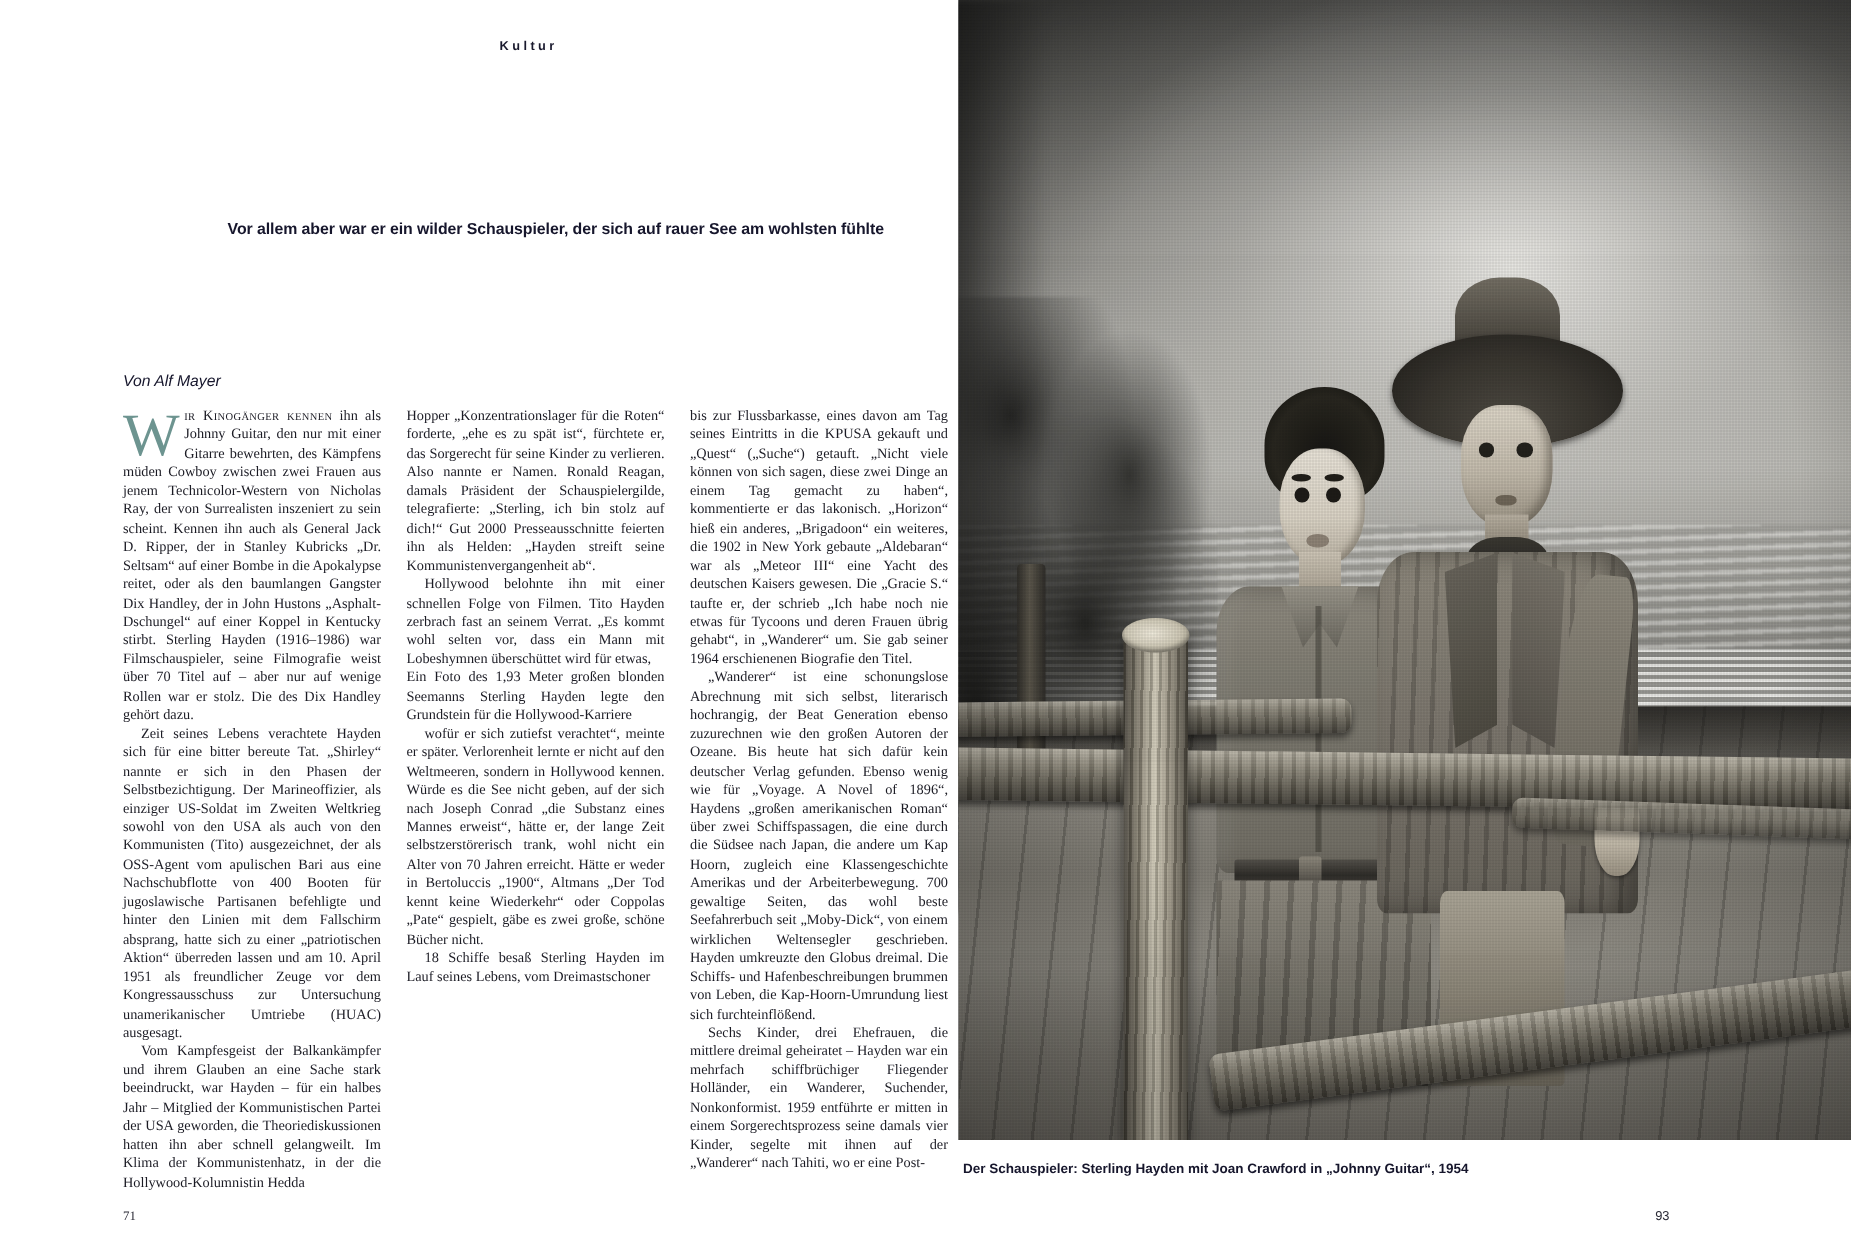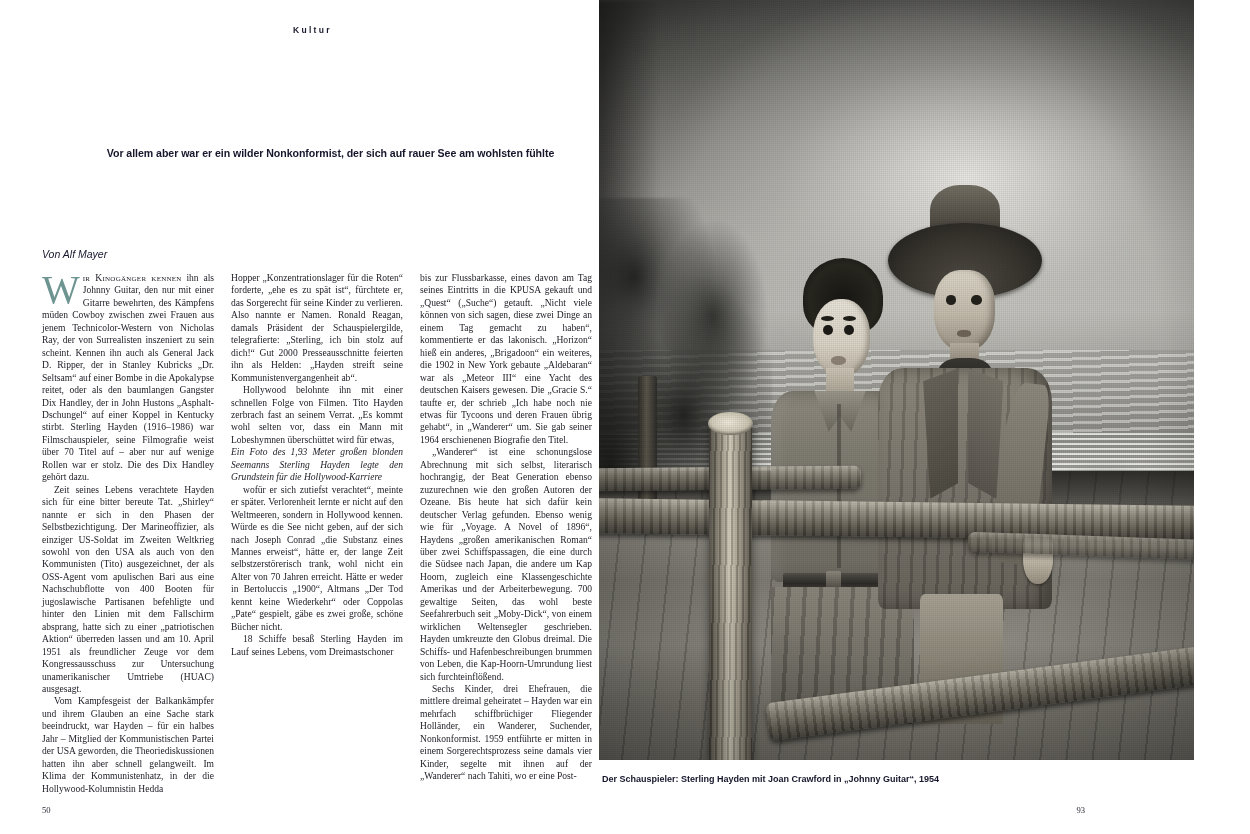--- a/index.html
+++ b/index.html
@@ -6,21 +6,21 @@
   html, body { margin:0; padding:0; }
   body {
     width:1250px; height:834px;
     background:#ffffff;
     font-family:"Liberation Serif", serif;
     overflow:hidden;
   }
   .spread { position:relative; width:1250px; height:834px; display:flex; }
 
   
-  .page-left { position:relative; width:599px; height:834px; background:#fff; }
+  .page-left { position:relative; width:599px; height:834px; background:#fff;margin-left:40px; }
 
   .rubric {
     position:absolute; left:293px; top:25px;
     font-family:"Liberation Sans", sans-serif;
     font-size:8.5px; font-weight:700; letter-spacing:2.3px;
     color:#1a1a2e;
   }
 
   .headline {
     position:absolute; left:0; right:0; top:104px;
@@ -74,21 +74,20 @@
     line-height:33px;
     padding:1px 3px 0 0;
     color:#6d9490;
     font-weight:400;
   }
   .smallcaps { font-variant:small-caps; letter-spacing:0.25px; }
 
   .pullquote {
     margin:11px 0 12px 0;
     font-family:"Liberation Serif", serif;
-    font-style:italic;
     font-size:15.2px;
     line-height:22.3px;
     text-align:center;
     color:#7e9ba8;
     text-indent:0 !important;
   }
 
   .folio-left {
     position:absolute; left:42px; top:805px;
     font-family:"Liberation Serif", serif;
@@ -338,37 +337,37 @@
     background:radial-gradient(ellipse 88% 88% at 52% 45%, rgba(0,0,0,0) 48%, rgba(0,0,0,0.28) 82%, rgba(0,0,0,0.5) 100%);
   }
 
   .caption {
     position:absolute; left:3px; top:773px; width:580px;
     font-family:"Liberation Sans", sans-serif;
     font-size:9px; font-weight:700; line-height:13px;
     color:#16162c;
   }
   .folio-right {
-    position:absolute; right:46px; top:805px;
-    font-family:Liberation Serif, serif;
+    position:absolute; right:58px; top:805px;
+    font-family:Liberation Sans, sans-serif;
     font-size:8.6px; color:#2a2a36;
   }
 </style>
 </head>
 <body>
 
 <div class="spread">
 
   <div class="page-left">
 
     <div class="rubric">Kultur</div>
 
 
     <div class="standfirst">
-      <div>Vor allem aber war er ein wilder Nonkonformist, der sich auf rauer See am wohlsten fühlte</div>
+      <div>Vor allem aber war er ein wilder Schauspieler, der sich auf rauer See am wohlsten fühlte</div>
     </div>
 
     <div class="byline">Von Alf Mayer</div>
 
     <div class="cols">
 
       <div class="col">
         <p><span class="dropcap">W</span><span class="smallcaps">ir Kinogänger kennen</span><span> ihn als Johnny Guitar, den nur mit einer Gitarre bewehrten, des Kämpfens müden Cowboy zwischen zwei Frauen aus jenem Technicolor-Western von Nicholas Ray, der von Surrealisten inszeniert zu sein scheint. Kennen ihn auch als General Jack D. Ripper, der in Stanley Kubricks „Dr. Seltsam“ auf einer Bombe in die Apokalypse reitet, oder als den baumlangen Gangster Dix Handley, der in John Hustons „Asphalt-Dschungel“ auf einer Koppel in Kentucky stirbt. Sterling Hayden (1916–1986) war Filmschauspieler, seine Filmografie weist über 70 Titel auf – aber nur auf wenige Rollen war er stolz. Die des Dix Handley gehört dazu.</span></p>
         <p>Zeit seines Lebens verachtete Hayden sich für eine bitter bereute Tat. „Shirley“ nannte er sich in den Phasen der Selbstbezichtigung. Der Marineoffizier, als einziger US-Soldat im Zweiten Weltkrieg sowohl von den USA als auch von den Kommunisten (Tito) ausgezeichnet, der als OSS-Agent vom apulischen Bari aus eine Nachschubflotte von 400 Booten für jugoslawische Partisanen befehligte und hinter den Linien mit dem Fallschirm absprang, hatte sich zu einer „patriotischen Aktion“ überreden lassen und am 10. April 1951 als freundlicher Zeuge vor dem Kongressausschuss zur Untersuchung unamerikanischer Umtriebe (HUAC) ausgesagt.</p>
         <p>Vom Kampfesgeist der Balkankämpfer und ihrem Glauben an eine Sache stark beeindruckt, war Hayden – für ein halbes Jahr – Mitglied der Kommunistischen Partei der USA geworden, die Theoriediskussionen hatten ihn aber schnell gelangweilt. Im Klima der Kommunistenhatz, in der die Hollywood-Kolumnistin Hedda</p>
@@ -383,21 +382,21 @@
       </div>
 
       <div class="col">
         <p>bis zur Flussbarkasse, eines davon am Tag seines Eintritts in die KPUSA gekauft und „Quest“ („Suche“) getauft. „Nicht viele können von sich sagen, diese zwei Dinge an einem Tag gemacht zu haben“, kommentierte er das lakonisch. „Horizon“ hieß ein anderes, „Brigadoon“ ein weiteres, die 1902 in New York gebaute „Aldebaran“ war als „Meteor III“ eine Yacht des deutschen Kaisers gewesen. Die „Gracie S.“ taufte er, der schrieb „Ich habe noch nie etwas für Tycoons und deren Frauen übrig gehabt“, in „Wanderer“ um. Sie gab seiner 1964 erschienenen Biografie den Titel.</p>
         <p>„Wanderer“ ist eine schonungslose Abrechnung mit sich selbst, literarisch hochrangig, der Beat Generation ebenso zuzurechnen wie den großen Autoren der Ozeane. Bis heute hat sich dafür kein deutscher Verlag gefunden. Ebenso wenig wie für „Voyage. A Novel of 1896“, Haydens „großen amerikanischen Roman“ über zwei Schiffspassagen, die eine durch die Südsee nach Japan, die andere um Kap Hoorn, zugleich eine Klassengeschichte Amerikas und der Arbeiterbewegung. 700 gewaltige Seiten, das wohl beste Seefahrerbuch seit „Moby-Dick“, von einem wirklichen Weltensegler geschrieben. Hayden umkreuzte den Globus dreimal. Die Schiffs- und Hafenbeschreibungen brummen von Leben, die Kap-Hoorn-Umrundung liest sich furchteinflößend.</p>
         <p>Sechs Kinder, drei Ehefrauen, die mittlere dreimal geheiratet – Hayden war ein mehrfach schiffbrüchiger Fliegender Holländer, ein Wanderer, Suchender, Nonkonformist. 1959 entführte er mitten in einem Sorgerechtsprozess seine damals vier Kinder, segelte mit ihnen auf der „Wanderer“ nach Tahiti, wo er eine Post-</p>
       </div>
 
     </div>
 
-    <div class="folio-left">50</div>
+    <div class="folio-left">71</div>
     <div class="imprint">mare No. 116, Juni/Juli 2016</div>
   </div>
 
   <div class="page-right">
 
     <div class="photo-frame">
       <div class="photo" aria-label="Schwarzweiss-Filmstill: Joan Crawford und Sterling Hayden an einem Holzzaun">
 
         <div class="sky"></div>
         <div class="cloud-bands"></div>

